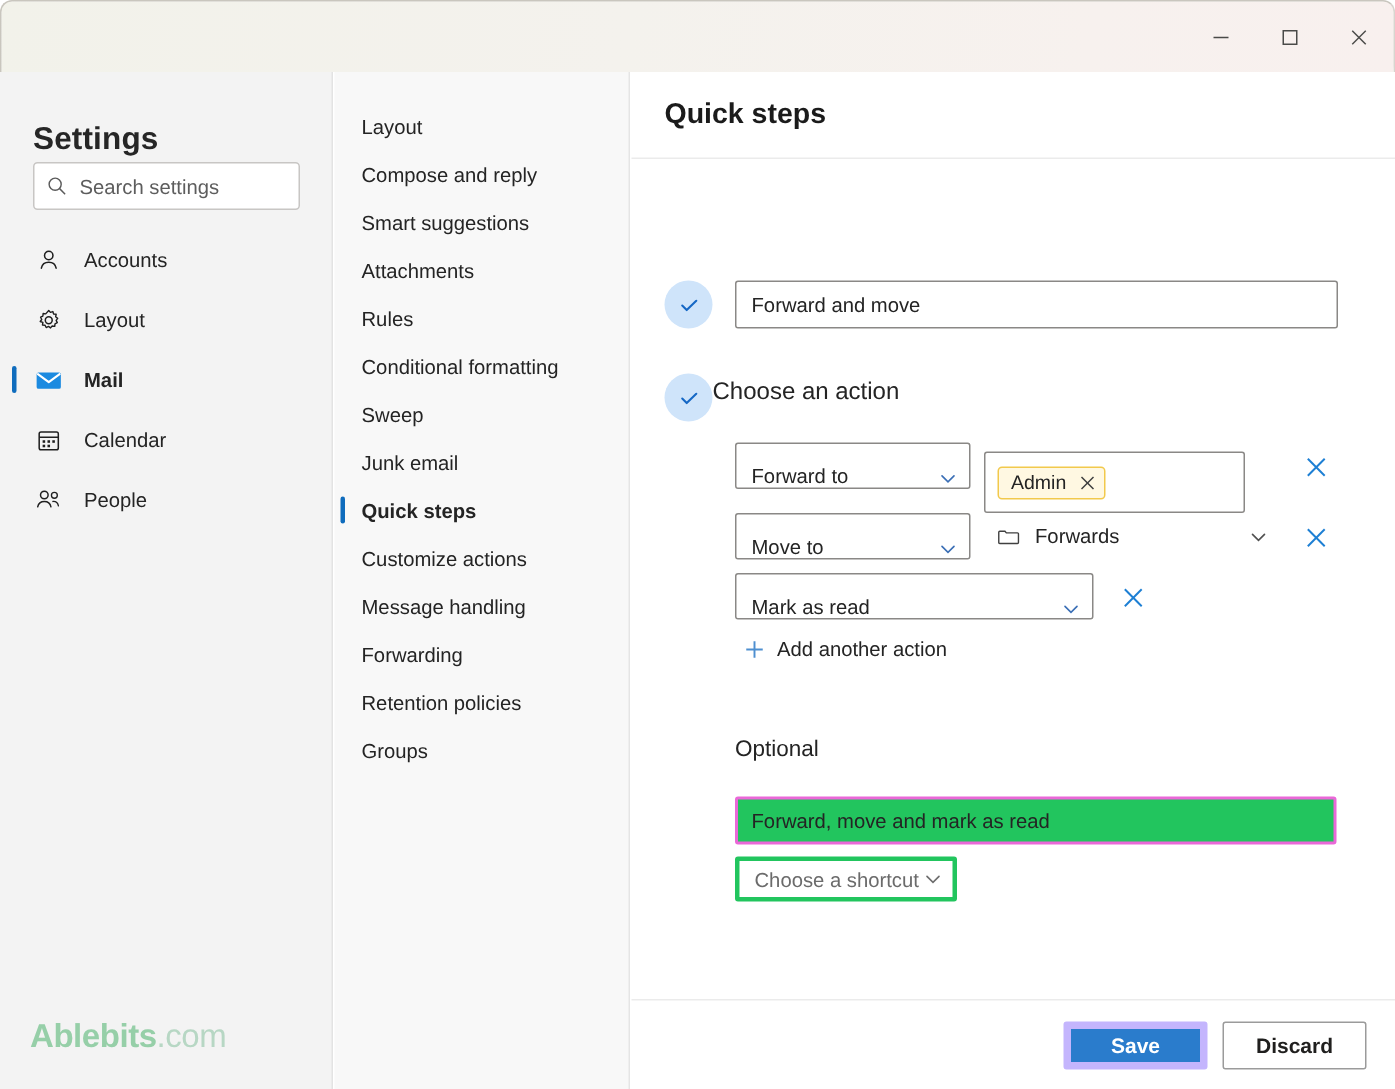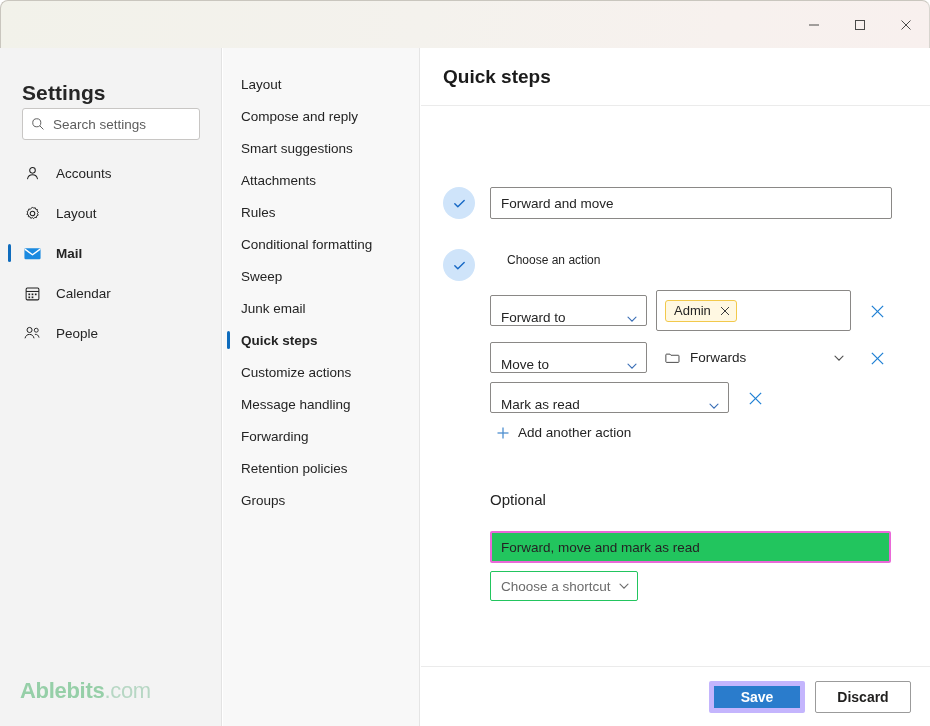--- a/index.html
+++ b/index.html
@@ -149,22 +149,22 @@
     position: absolute; left: 69px; top: 81px;
     width: 402px; height: 32px;
     border: 1px solid #8a8886; border-radius: 2px;
     background: #ffffff;
     display: flex; align-items: center;
     padding: 0 10px;
     font-size: 13.5px; color: #242424;
   }
 
   .choose-label {
-    position: absolute; left: 86px; top: 147px;
-    font-size: 12px; color: #242424;
+    position: absolute; left: 54px; top: 147px;
+    font-size: 16px; color: #242424;
   }
 
   .dd {
     position: absolute;
     height: 31px;
     border: 1px solid #8a8886; border-radius: 2px;
     background: #ffffff;
     display: flex; align-items: flex-end;
     padding: 0 8px 0 10px;
     font-size: 13.5px; color: #242424;
@@ -226,21 +226,21 @@
     border: 2px solid #ea68d8; border-radius: 2px;
     background: #22c55e;
     display: flex; align-items: center;
     padding: 0 9px;
     font-size: 13.5px; color: #242424;
   }
 
   .shortcut-dd {
     position: absolute; left: 490px; top: 523px;
     width: 148px; height: 30px;
-    border: 1px solid #22c55e; border-radius: 2px;
+    border: 3px solid #22c55e; border-radius: 2px;
     background: #ffffff;
     display: flex; align-items: center;
     padding: 0 7px 0 10px;
     font-size: 13.5px; color: #6b6b6b;
   }
   .shortcut-dd .chev { color: #6d6d6d; display: flex; align-items: center; }
 
   
   .footer {
     position: absolute; left: 421px; bottom: 0;
@@ -442,21 +442,21 @@
         <div class="choose-label">Choose an action</div>
 
         <div class="dd" style="left:69px; top:189px; width:157px;">
           <span class="ddtext">Forward to</span>
           <span class="chev">
             <svg width="12" height="12" viewBox="0 0 12 12">
                 <path d="M2 4.2L6 8.2l4-4" fill="none" stroke="currentColor" stroke-width="1.1" stroke-linecap="round"></path>
               </svg>
           </span>
         </div>
-        <div class="plain-field" style="left:235px; top:184px; width:195px; height:41px;">
+        <div class="plain-field" style="left:235px; top:195px; width:174px; height:41px;">
           <span class="chip">
             <span>Admin</span>
             <span class="chipx">
               <svg width="10" height="10" viewBox="0 0 10 10">
                 <line x1="1" y1="1" x2="9" y2="9" stroke="currentColor" stroke-width="1"></line>
                 <line x1="9" y1="1" x2="1" y2="9" stroke="currentColor" stroke-width="1"></line>
               </svg>
             </span>
           </span>
         </div>

